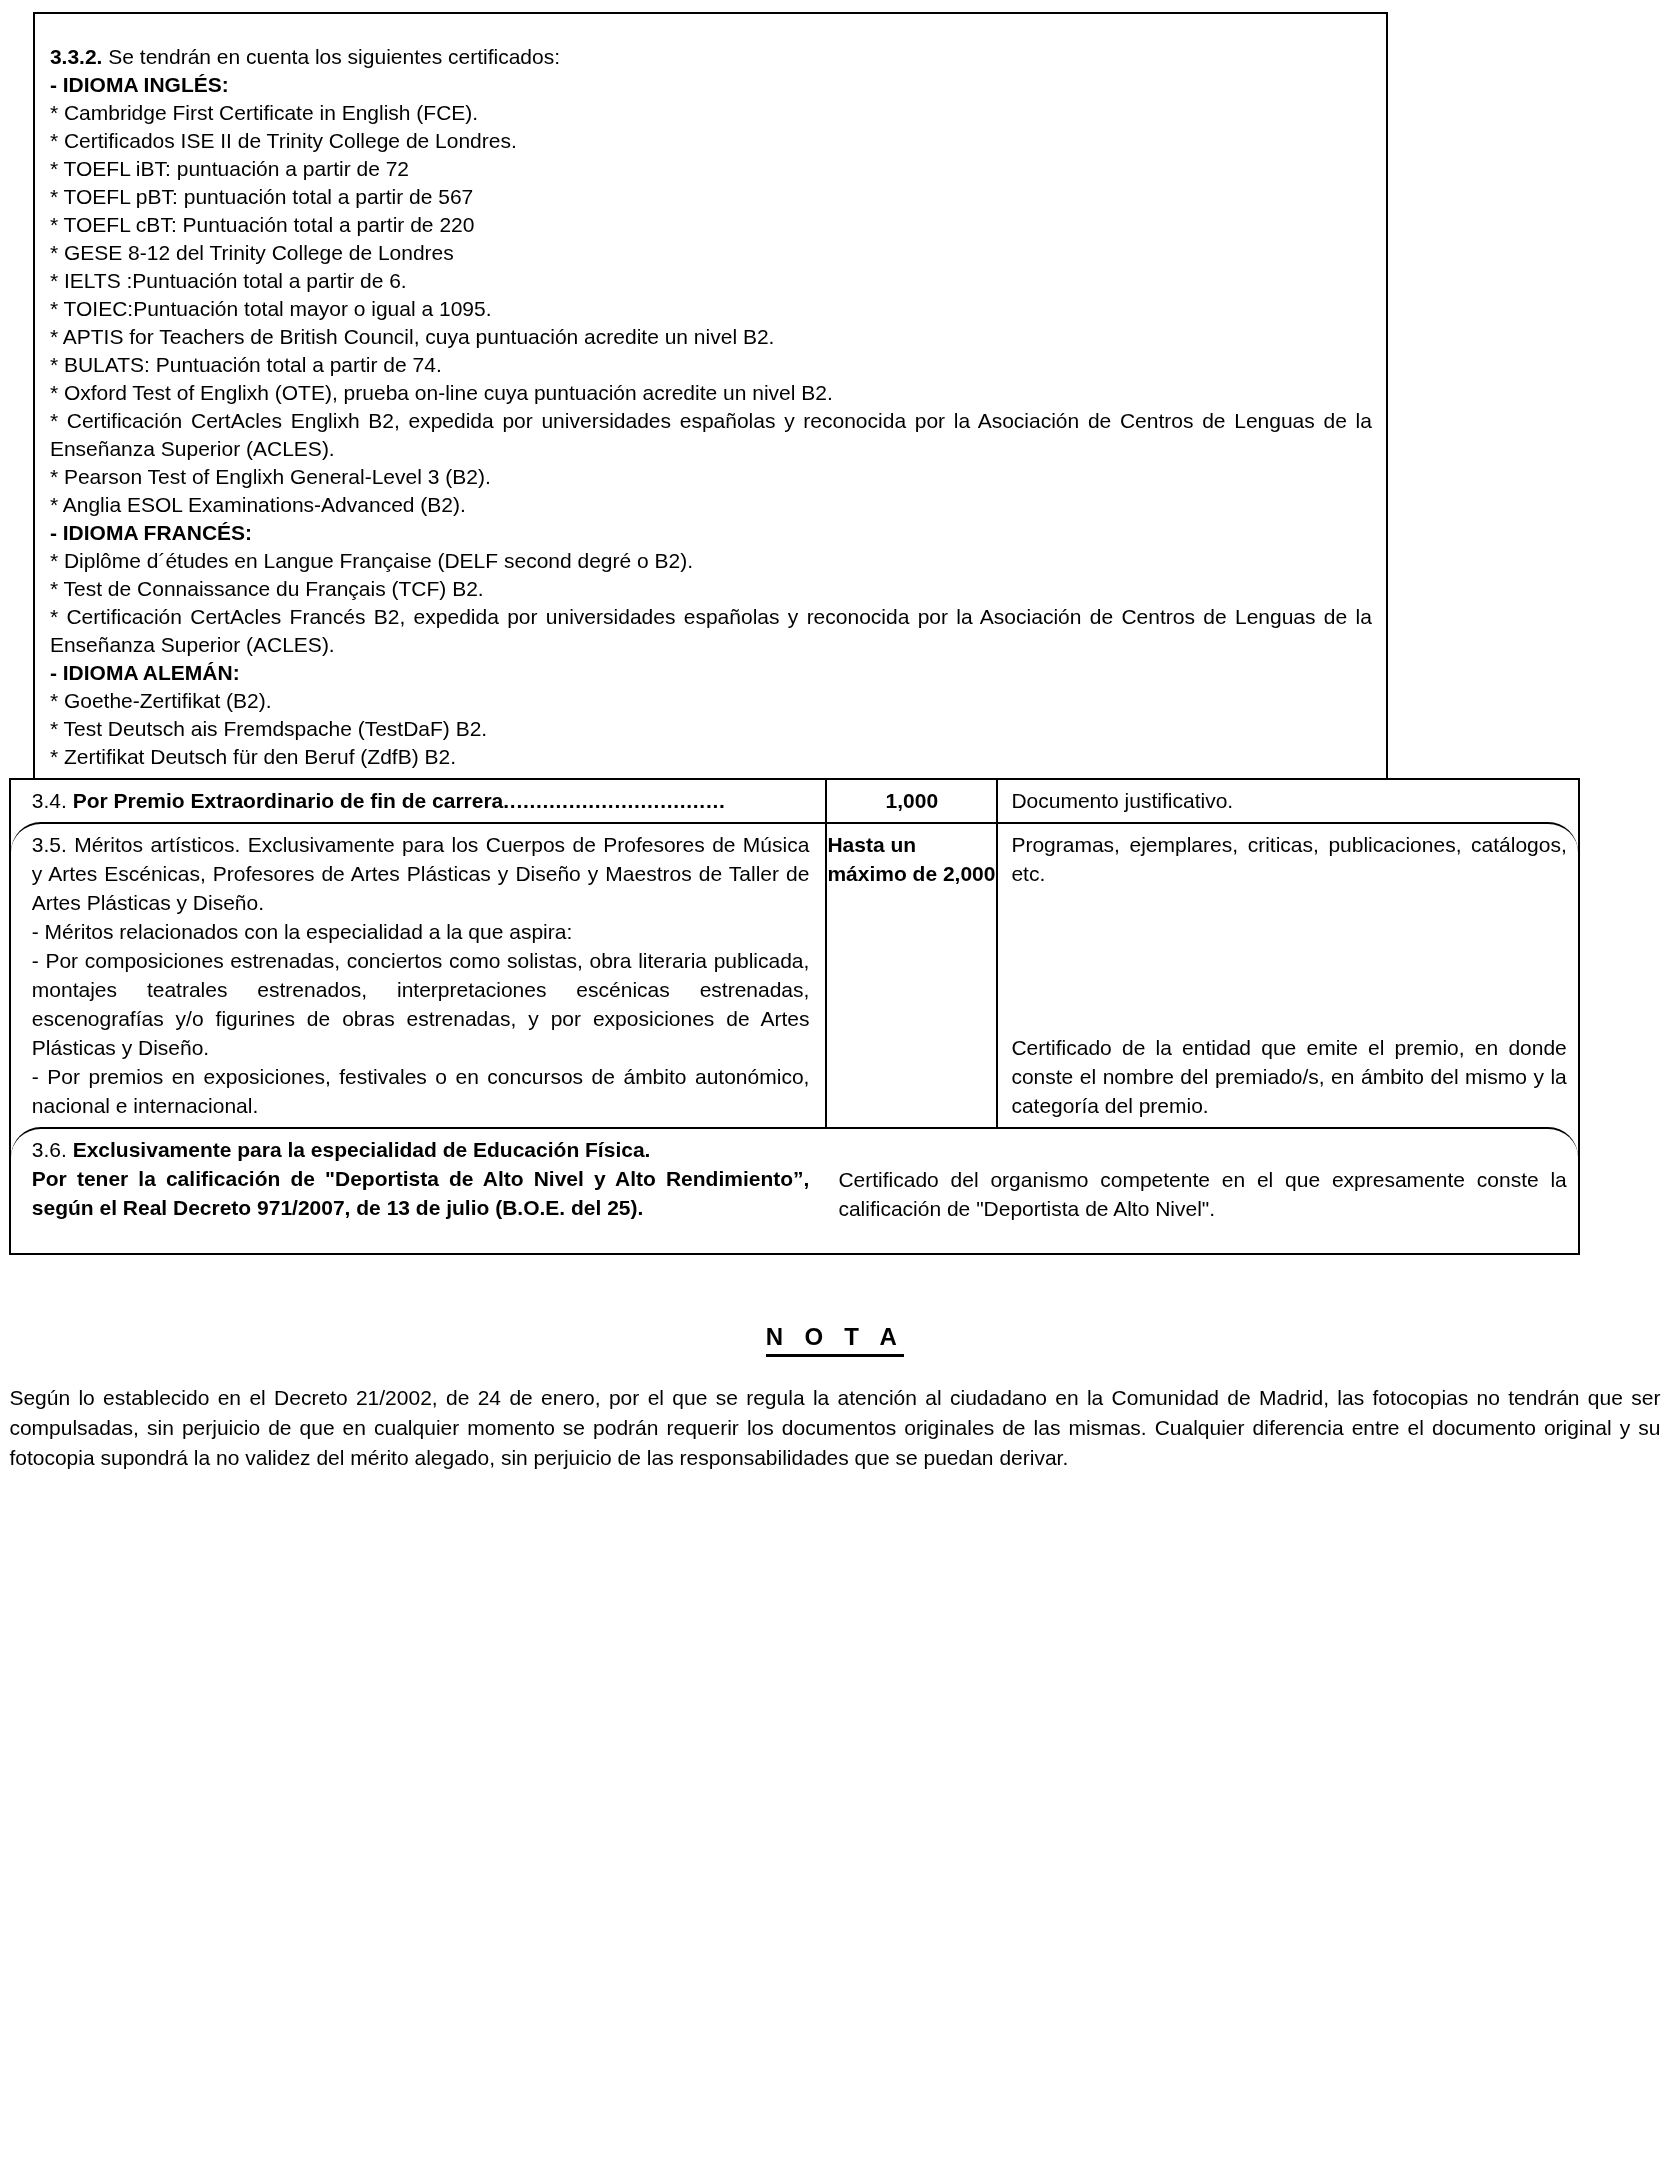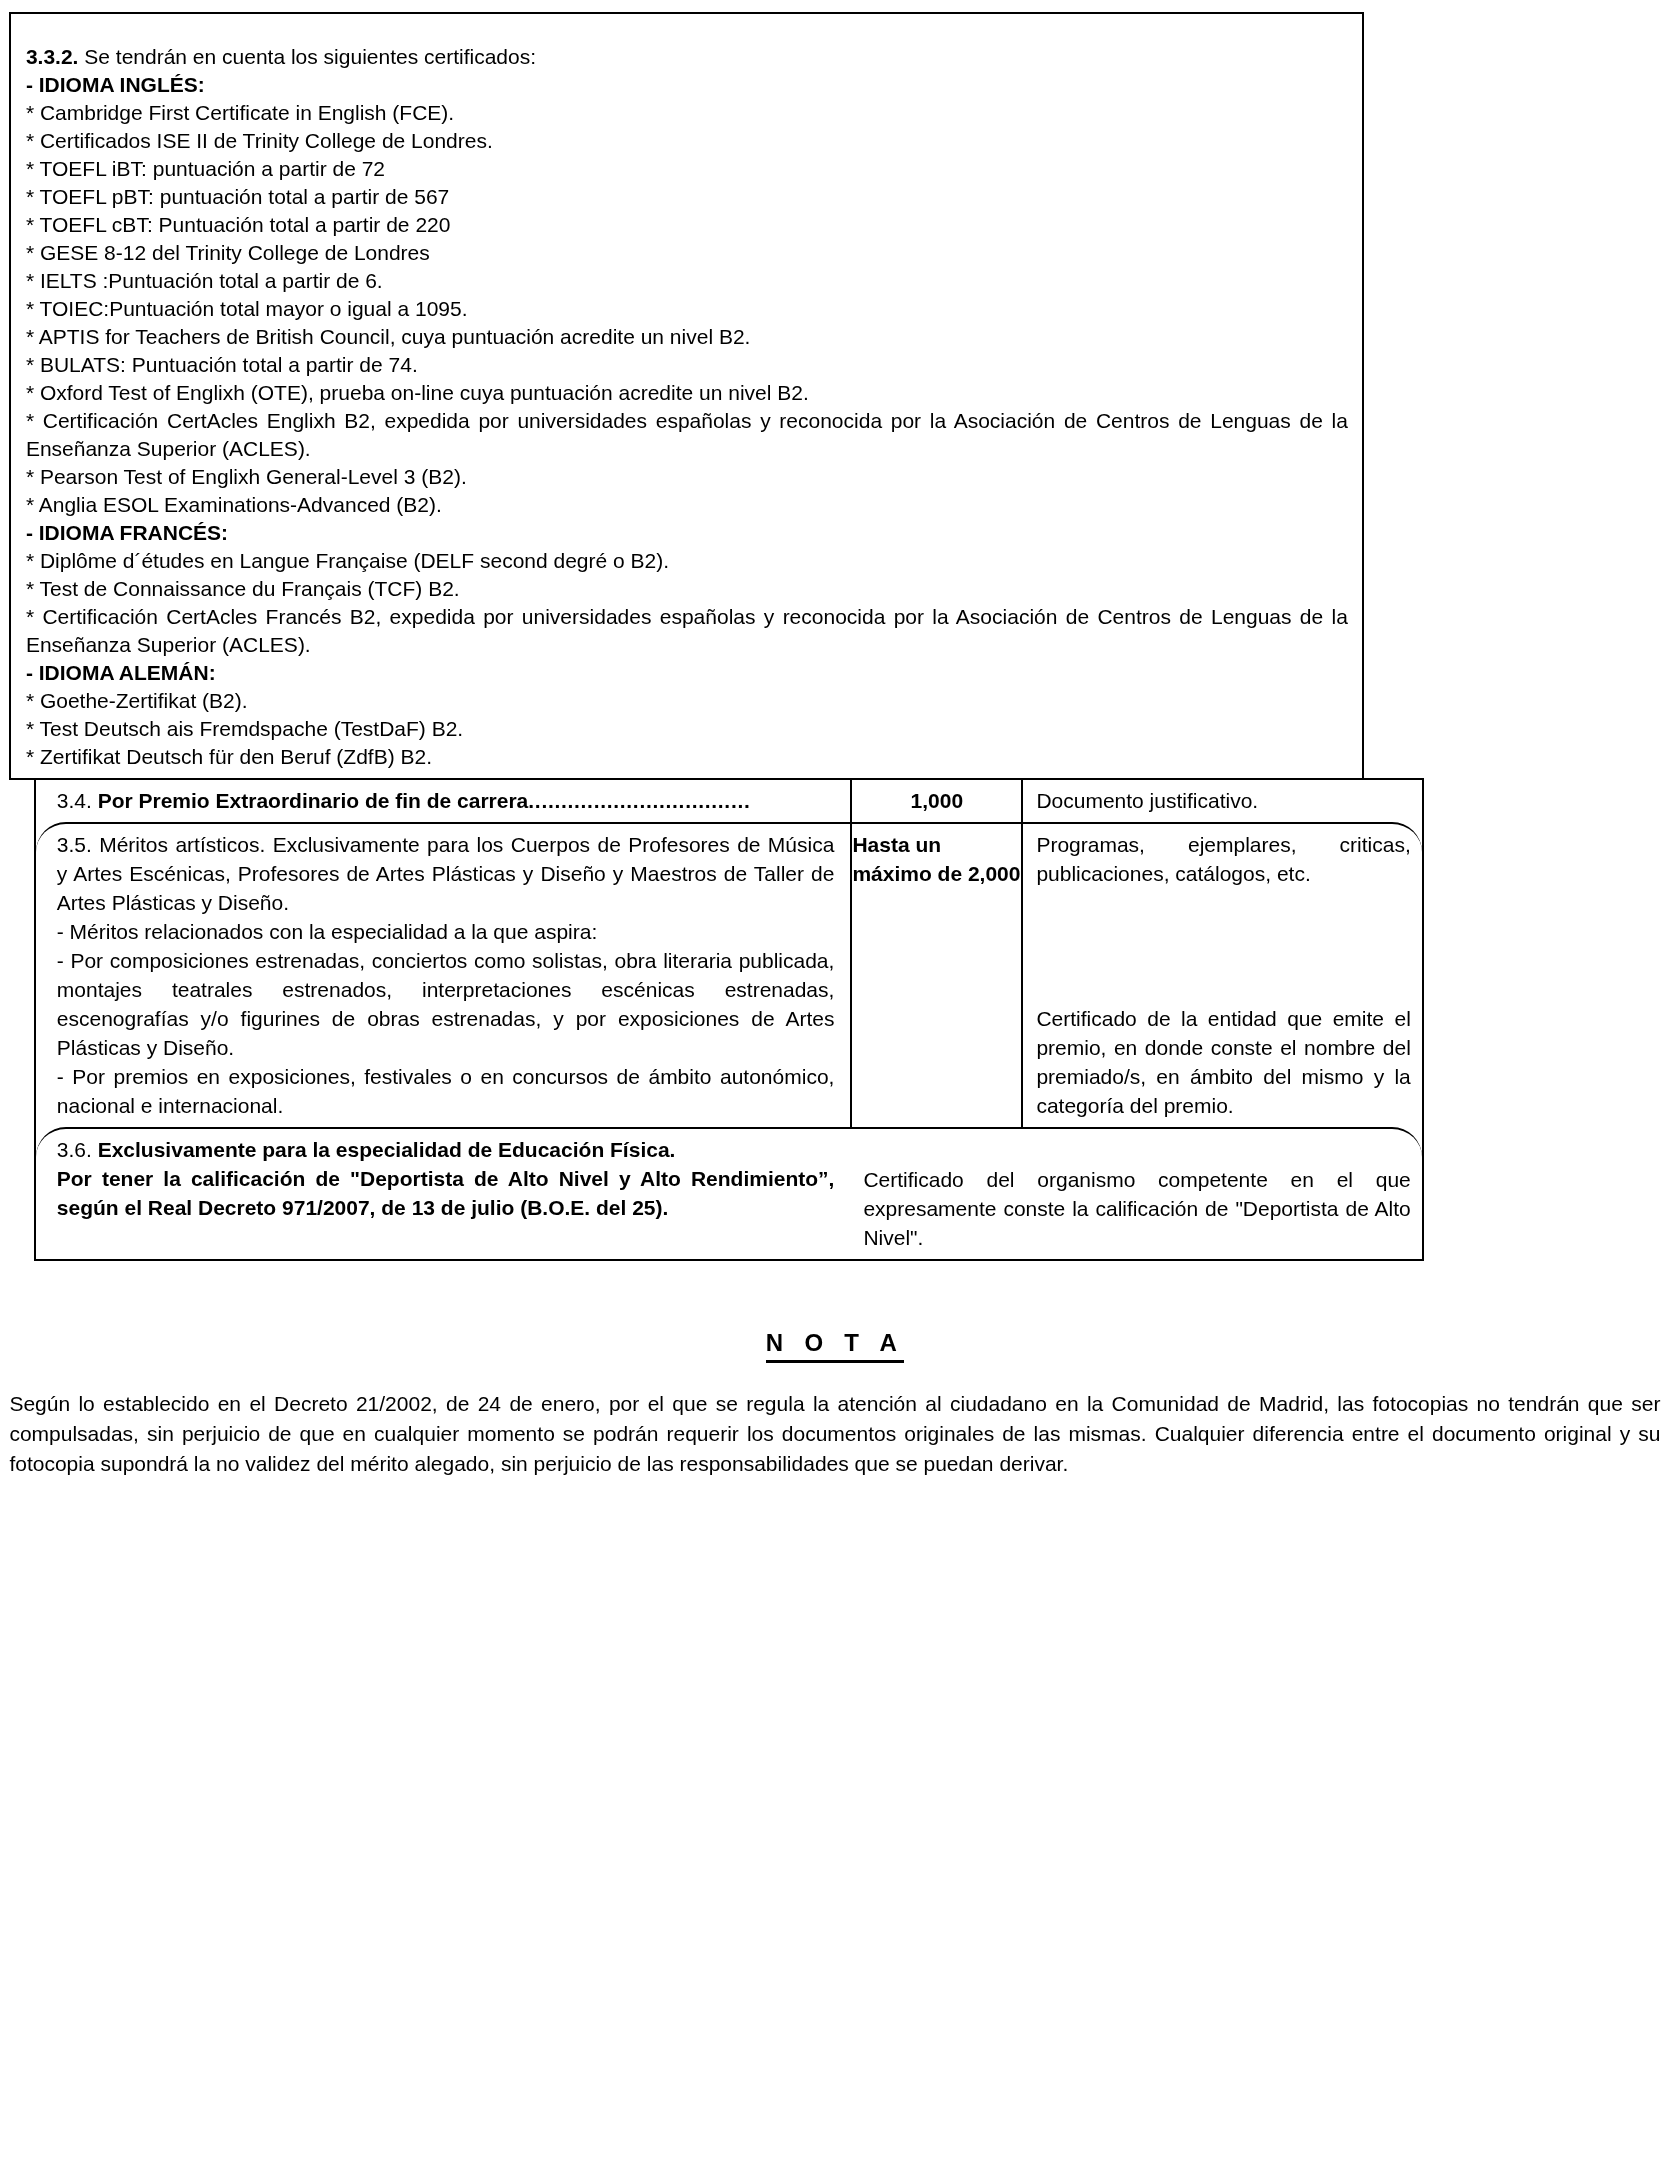--- a/index.html
+++ b/index.html
@@ -23,29 +23,29 @@
     padding: 11.6px 14.5px 0 9.4px;
   }
   .b { font-weight: bold; }
   
   .cert-box {
     box-sizing: border-box;
     width: 1355px;
     border: 2.2px solid #000;
     padding: 29px 14.5px 7.3px 14.5px;
     line-height: 28px;
+    margin-left: 24px;
   }
   .cert-box .line { text-align: justify; }
   
   .merits-table {
     box-sizing: border-box;
-    width: 1390px;
+    width: 1571px;
     border: 2.9px solid #000;
     margin-top: -2.2px;
-    margin-left: 25px;
   }
   .trow { display: flex; }
   .trow + .trow { border-top: 2.9px solid #000; border-radius: 30px; }
   .cell { box-sizing: border-box; }
   .cell.desc {
     width: 814px;
     padding: 5.8px 16px 7.3px 20.4px;
     text-align: justify;
   }
   .cell.desc p { margin: 0; text-align: justify; }

